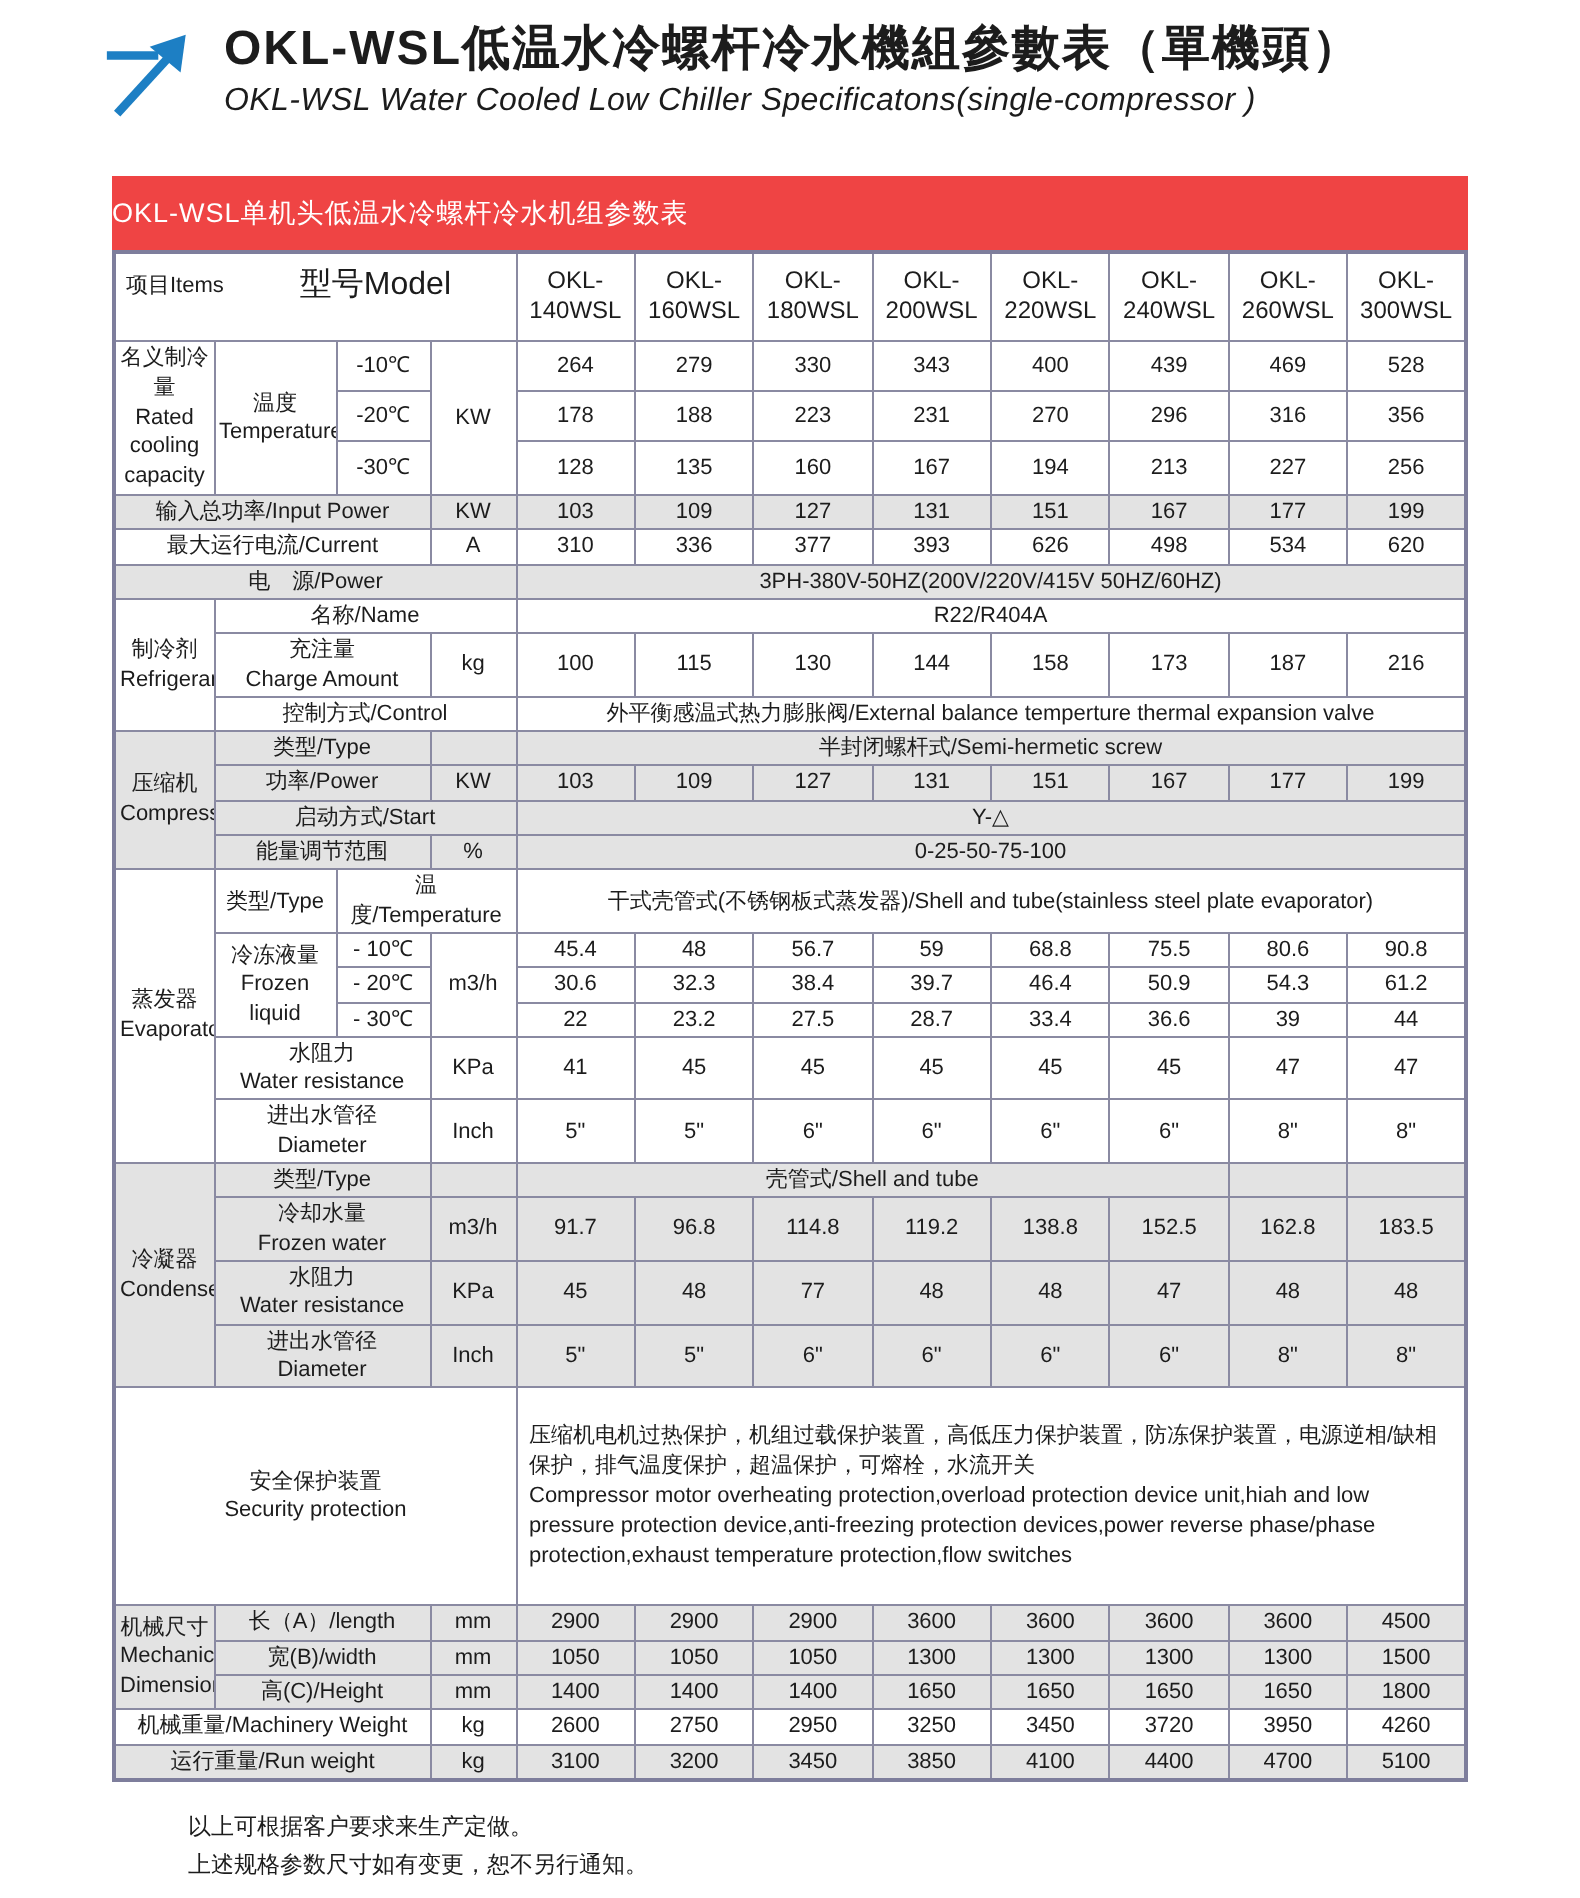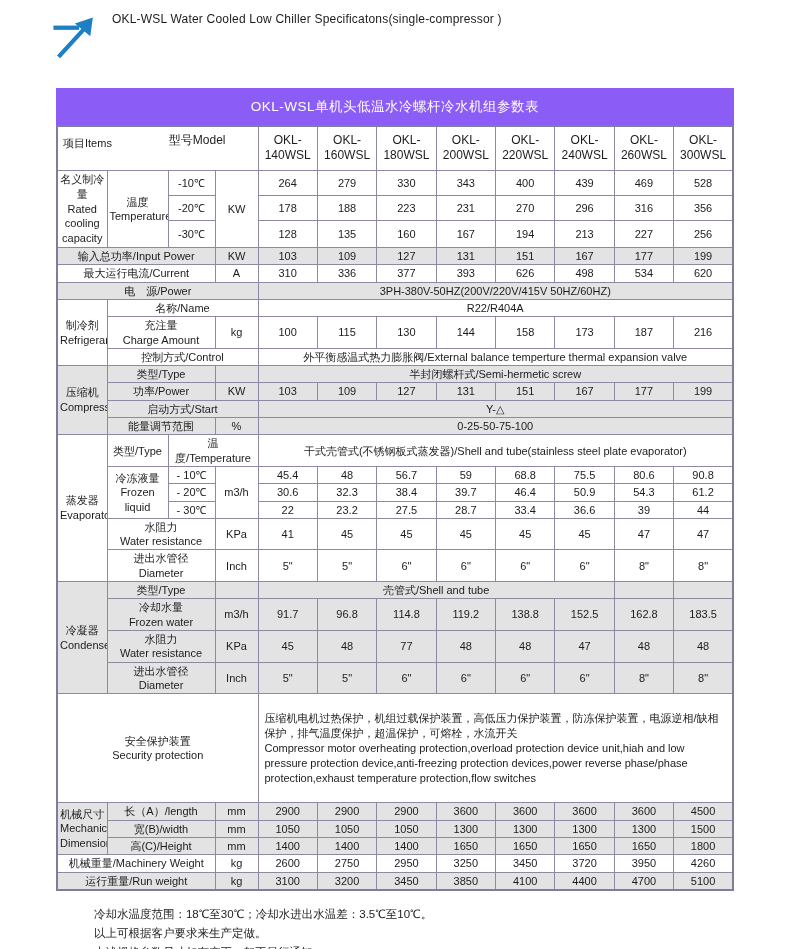--- a/index.html
+++ b/index.html
@@ -6,26 +6,26 @@
   body{
     width:790px;height:949px;background:#ffffff;
     font-family:"Liberation Sans",sans-serif;color:#1c1c1c;
     -webkit-font-smoothing:antialiased;
   }
   
   .page-header{display:flex;align-items:flex-start;padding:10px 0 0 48px;}
   .logo{width:52px;height:48px;flex:0 0 52px;margin-top:4px;}
   .titles{margin-left:12px;}
   .title-zh{font-size:24px;font-weight:bold;letter-spacing:1px;line-height:1.25;}
-  .title-en{font-size:12px;margin-top:2px;letter-spacing:0.2px;}
+  .title-en{font-size:16px;margin-top:2px;letter-spacing:0.2px;font-style:italic;}
   
   .table-wrap{margin:26px 0 0 56px;width:678px;}
   .caption{
-    background:#8b5cf6;color:#ffffff;height:37px;line-height:37px;
-    text-align:center;font-size:13.5px;letter-spacing:0.5px;
+    background:#ef4444;color:#ffffff;height:37px;line-height:37px;
+    text-align:left;font-size:13.5px;letter-spacing:0.5px;
   }
   table{
     border-collapse:collapse;width:678px;table-layout:fixed;
     font-size:11px;border:2px solid #7e7e9c;
   }
   td{
     border:1px solid #8a8aa2;text-align:center;vertical-align:middle;
     padding:1px 2px;line-height:1.3;white-space:pre-line;overflow:hidden;
   }
   tr.g td{background:#e3e3e3;}
@@ -34,36 +34,37 @@
   td.mh{font-size:12px;line-height:1.25;}
   td.g{line-height:1.35;}
   
   td.corner{
     position:relative;padding:0;
     background-image:linear-gradient(to bottom right,
       transparent calc(50% - 0.6px), #8a8aa2 calc(50% - 0.6px),
       #8a8aa2 calc(50% + 0.6px), transparent calc(50% + 0.6px));
   }
   td.corner .ci{position:absolute;left:5px;bottom:20px;font-size:11px;}
-  td.corner .cm{position:absolute;right:32px;top:6px;font-size:12px;}
+  td.corner .cm{position:absolute;right:32px;top:6px;font-size:16px;}
   
   .notes-zh{margin:14px 0 0 62px;font-size:11.5px;line-height:1.65;white-space:pre-wrap;}
 </style>
 </head>
 <body>
 
 <div class="page-header">
   <div class="logo">
     <svg viewBox="0 0 60 56" width="52" height="48">
       <path d="M6 16 L36 16" stroke="#1d7fc4" stroke-width="5" fill="none"></path>
       <path d="M12 50 L44 15" stroke="#1d7fc4" stroke-width="5" fill="none"></path>
       <path d="M52 4 L49 26 L31 11 Z" fill="#1d7fc4"></path>
     </svg>
   </div>
   <div class="titles">
+    <div class="title-zh">OKL-WSL低温水冷螺杆冷水機組參數表（單機頭）</div>
     <div class="title-en">OKL-WSL Water Cooled Low Chiller Specificatons(single-compressor )</div>
   </div>
 </div>
 
 <div class="table-wrap">
   <div class="caption">OKL-WSL单机头低温水冷螺杆冷水机组参数表</div>
   <table>
     <colgroup>
       <col style="width:50px">
         <col style="width:61px">
@@ -402,13 +403,13 @@
           <td class="d">3850</td>
           <td class="d">4100</td>
           <td class="d">4400</td>
           <td class="d">4700</td>
           <td class="d">5100</td>
         </tr>
       </tbody>
   </table>
 </div>
 
-<div class="notes-zh" id="notes-zh"><div>          冷却水温度范围：18℃至30℃；冷却水进出水温差：3.5℃至10℃。</div><div>          以上可根据客户要求来生产定做。</div><div>          上述规格参数尺寸如有变更，恕不另行通知。</div></div>
+<div class="notes-zh" id="notes-zh"><div>          以上可根据客户要求来生产定做。</div><div>          上述规格参数尺寸如有变更，恕不另行通知。</div></div>
 
 </body></html>

